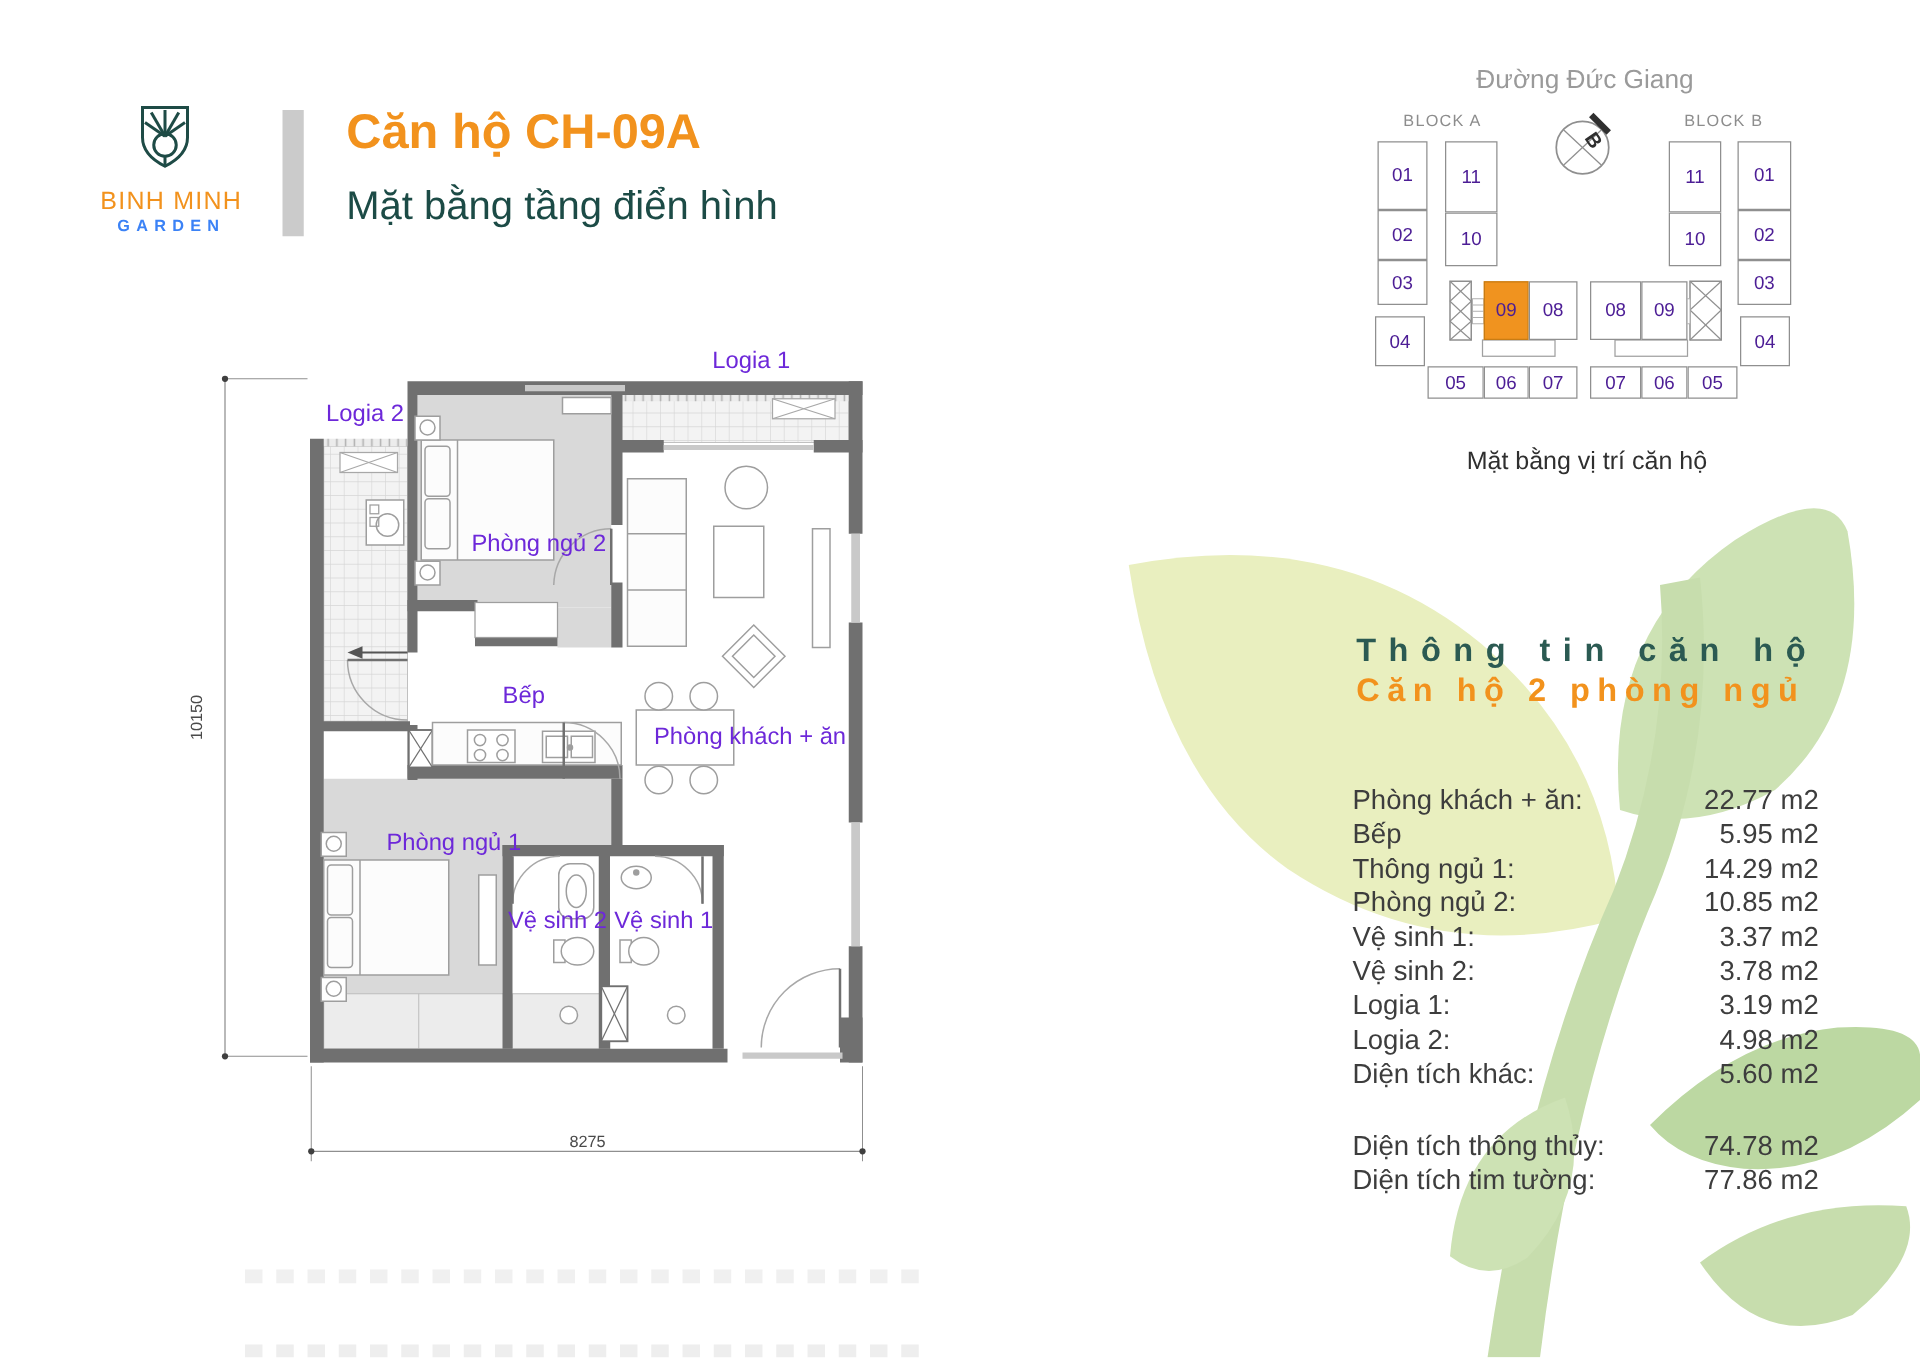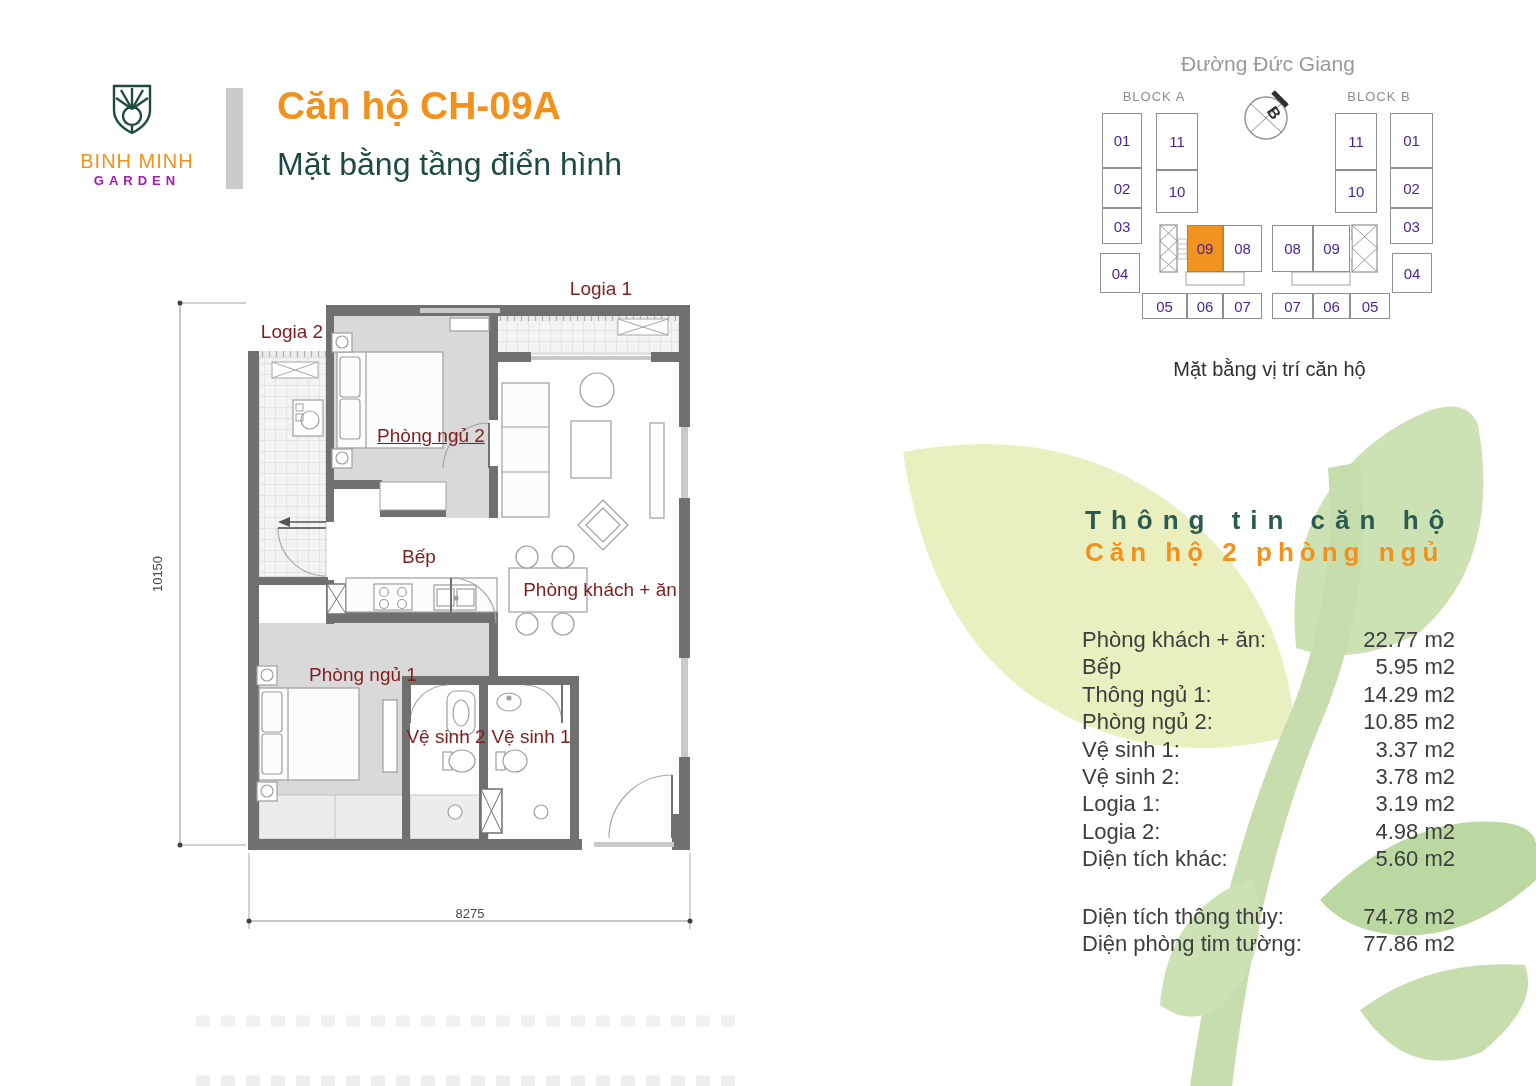--- a/index.html
+++ b/index.html
@@ -3,34 +3,34 @@
 <meta charset="utf-8">
 <style>
   html,body{margin:0;padding:0;background:#fff;}
   .page{position:relative;width:1536px;height:1086px;background:#ffffff;overflow:hidden;
         font-family:"Liberation Sans","DejaVu Sans",sans-serif;}
   .abs{position:absolute;}
   #graphics{position:absolute;left:0;top:0;}
   .brand1{left:64px;top:150px;width:146px;text-align:center;font-size:20px;font-weight:400;
           color:#F2921D;letter-spacing:1px;}
   .brand2{left:64px;top:173px;width:146px;text-align:center;font-size:13px;font-weight:600;
-          color:#a21caf;letter-spacing:5px;}
+          color:#3b82f6;letter-spacing:5px;}
   .divider-bar{left:226px;top:88px;width:17px;height:101px;background:#cbcbcb;}
   .title{left:277px;top:84px;font-size:39px;font-weight:700;color:#F2921D;white-space:nowrap;}
   .subtitle{left:277px;top:146px;font-size:32px;font-weight:500;color:#1C4B46;white-space:nowrap;}
   .street{left:1128px;top:52px;width:280px;text-align:center;font-size:21px;color:#9a9a9a;}
   .blocklabel{top:89px;width:100px;text-align:center;font-size:13px;color:#8d8d8d;letter-spacing:1px;}
   .caption{left:1107px;top:358px;width:325px;text-align:center;font-size:20px;color:#2f2f2f;}
   .compass-b{left:1268px;top:104px;font-size:16px;font-weight:700;color:#2f2f2f;
              transform:rotate(55deg);}
   .unit{position:absolute;display:flex;align-items:center;justify-content:center;
         border:1.4px solid #8f8f8f;background:#fff;font-size:15px;font-weight:500;color:#4c1d95;
         box-sizing:border-box;}
   .unit.hl{background:#F0931F;border-color:#c87c14;}
-  .plan-label{position:absolute;transform:translate(-50%,-50%);font-size:19px;color:#7f1d1d;
+  .plan-label{position:absolute;transform:translate(-50%,-50%);font-size:19px;color:#6d28d9;
               white-space:nowrap;}
   .dim-label{font-size:13px;color:#4a4a4a;}
   .rot{transform:translate(-50%,-50%) rotate(-90deg);}
   .info-heading{left:1085px;top:505px;font-size:26px;font-weight:700;color:#2B5A52;
                 letter-spacing:10px;white-space:nowrap;}
   .info-subheading{left:1085px;top:537px;font-size:26px;font-weight:700;color:#F2921D;
                    letter-spacing:6px;white-space:nowrap;}
   .info-rows{left:1082px;top:626px;width:373px;}
   .info-summary{left:1082px;top:903px;width:373px;}
   .info-row{display:flex;justify-content:space-between;height:27.4px;line-height:27.4px;
@@ -301,21 +301,21 @@
       <div class="unit" style="left: 1390px; top: 113px; width: 43px; height: 55px;">01</div>
       <div class="unit" style="left: 1390px; top: 168px; width: 43px; height: 40px;">02</div>
       <div class="unit" style="left: 1390px; top: 208px; width: 43px; height: 36px;">03</div>
       <div class="unit" style="left: 1392px; top: 253px; width: 40px; height: 40px;">04</div>
     </div>
   <div class="abs caption">Mặt bằng vị trí căn hộ</div>
 
   <div id="plan-labels">
       <div class="plan-label" style="left: 601px; top: 289px;">Logia 1</div>
       <div class="plan-label" style="left: 292px; top: 332px;">Logia 2</div>
-      <div class="plan-label" style="left: 431px; top: 436px; text-decoration: underline;">Phòng ngủ 2</div>
+      <div class="plan-label" style="left: 431px; top: 436px;">Phòng ngủ 2</div>
       <div class="plan-label" style="left: 419px; top: 557px;">Bếp</div>
       <div class="plan-label" style="left: 600px; top: 590px;">Phòng khách + ăn</div>
       <div class="plan-label" style="left: 363px; top: 675px;">Phòng ngủ 1</div>
       <div class="plan-label" style="left: 446px; top: 737px;">Vệ sinh 2</div>
       <div class="plan-label" style="left: 531px; top: 737px;">Vệ sinh 1</div>
       <div class="plan-label dim-label rot" style="left: 157px; top: 574px;">10150</div>
       <div class="plan-label dim-label" style="left: 470px; top: 913px;">8275</div>
     </div>
 
   <div class="abs info-heading">Thông tin căn hộ</div>
@@ -357,18 +357,18 @@
         <span>Diện tích khác:</span>
         <span class="val">5.60 m2</span>
       </div>
     </div>
   <div class="abs info-summary" id="info-summary">
       <div class="info-row">
         <span>Diện tích thông thủy:</span>
         <span class="val">74.78 m2</span>
       </div>
       <div class="info-row">
-        <span>Diện phòng tim tường:</span>
+        <span>Diện tích tim tường:</span>
         <span class="val">77.86 m2</span>
       </div>
     </div>
 
 </div>
 
 </body></html>

